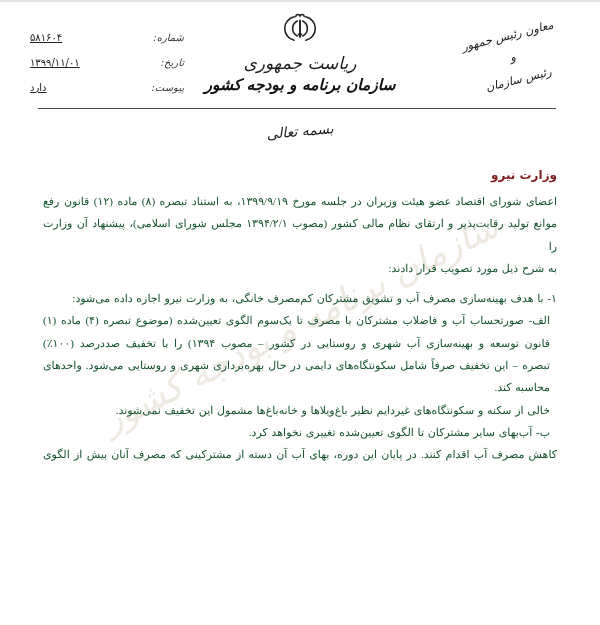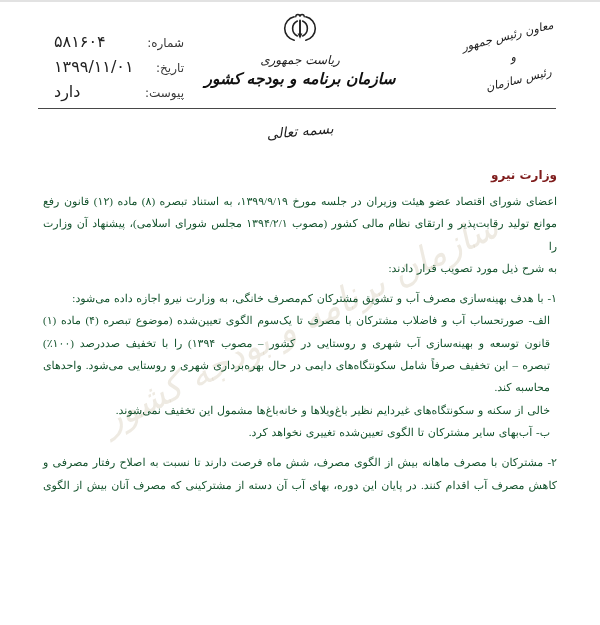--- a/index.html
+++ b/index.html
@@ -13,27 +13,27 @@
     border-top:2px solid #e2e2e2;
     box-sizing:border-box;
     direction:rtl;
   }
   
   .hdr-left{
     position:absolute;left:26px;top:30px;width:158px;
     font-size:11px;color:#2f2f2f;direction:rtl;
   }
   .meta-row{display:flex;justify-content:space-between;align-items:baseline;height:25px;}
-  .meta-label{font-size:12px;color:#3a3a3a;}
-  .meta-value{font-size:16px;letter-spacing:.5px;color:#222;margin-left:28px;}
+  .meta-label{font-style:italic;font-size:10px;color:#3a3a3a;}
+  .meta-value{font-size:10px;letter-spacing:.5px;color:#222;margin-left:4px;text-decoration:underline;}
   .hdr-center{
     position:absolute;left:0;right:0;top:6px;text-align:center;direction:rtl;
   }
   .emblem{display:inline-block;}
-  .hdr-center .c1{font-size:12px;font-style:italic;color:#1e1e1e;margin-top:1px;}
+  .hdr-center .c1{font-size:17px;font-style:italic;color:#1e1e1e;margin-top:1px;}
   .hdr-center .c2{font-size:15.5px;font-style:italic;font-weight:bold;color:#111;margin-top:3px;}
   .hdr-right{
     position:absolute;right:12px;top:22px;width:150px;
     text-align:center;font-size:11.5px;font-style:italic;color:#1c1c1c;
     line-height:1.95;transform:rotate(-14deg);
   }
   .rule{
     position:absolute;top:106px;left:38px;width:518px;height:0;
     border-top:1.6px solid #474747;
   }
@@ -124,18 +124,17 @@
     <div class="line">اعضای شورای اقتصاد عضو هیئت وزیران در جلسه مورخ ۱۳۹۹/۹/۱۹، به استناد تبصره (۸) ماده (۱۲) قانون رفع</div>
     <div class="line">موانع تولید رقابت‌پذیر و ارتقای نظام مالی کشور (مصوب ۱۳۹۴/۲/۱ مجلس شورای اسلامی)، پیشنهاد آن وزارت را</div>
     <div class="line last">به شرح ذیل مورد تصویب قرار دادند:</div>
     <div class="line last gap">۱- با هدف بهینه‌سازی مصرف آب و تشویق مشترکان کم‌مصرف خانگی، به وزارت نیرو اجازه داده می‌شود:</div>
     <div class="line sub">الف- صورتحساب آب و فاضلاب مشترکان با مصرف تا یک‌سوم الگوی تعیین‌شده (موضوع تبصره (۴) ماده (۱)</div>
     <div class="line sub">قانون توسعه و بهینه‌سازی آب شهری و روستایی در کشور – مصوب ۱۳۹۴) را با تخفیف صددرصد (۱۰۰٪)</div>
     <div class="line sub">تبصره – این تخفیف صرفاً شامل سکونتگاه‌های دایمی در حال بهره‌برداری شهری و روستایی می‌شود. واحدهای</div>
     <div class="line sub last">محاسبه کند.</div>
     <div class="line sub last">خالی از سکنه و سکونتگاه‌های غیردایم نظیر باغ‌ویلاها و خانه‌باغ‌ها مشمول این تخفیف نمی‌شوند.</div>
     <div class="line sub last">ب- آب‌بهای سایر مشترکان تا الگوی تعیین‌شده تغییری نخواهد کرد.</div>
-    <div class="line gap">۲- مشترکان با مصرف ماهانه بیش از الگوی مصرف، شش ماه فرصت دارند تا نسبت به اصلاح رفتار مصرفی و</div>
     <div class="line">کاهش مصرف آب اقدام کنند. در پایان این دوره، بهای آب آن دسته از مشترکینی که مصرف آنان بیش از الگوی</div>
 
   </div>
 
 </div>
 
 </body></html>

